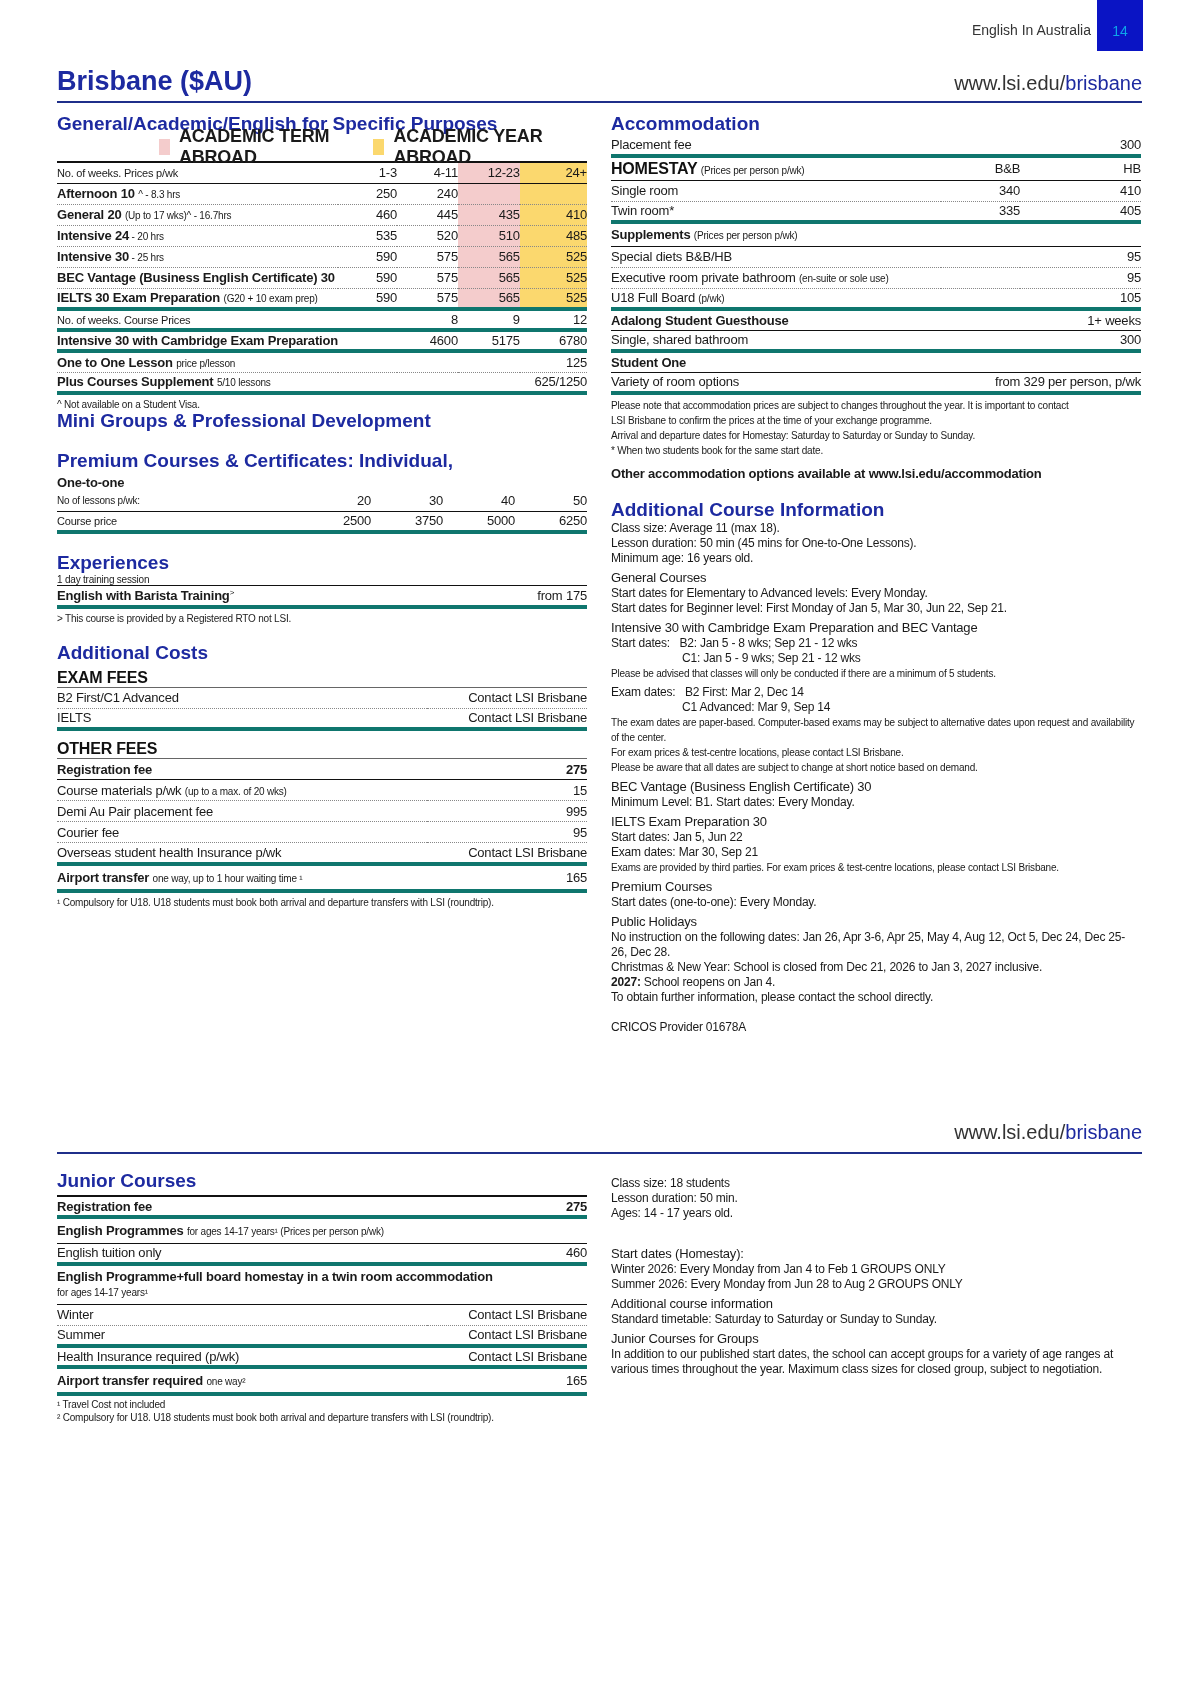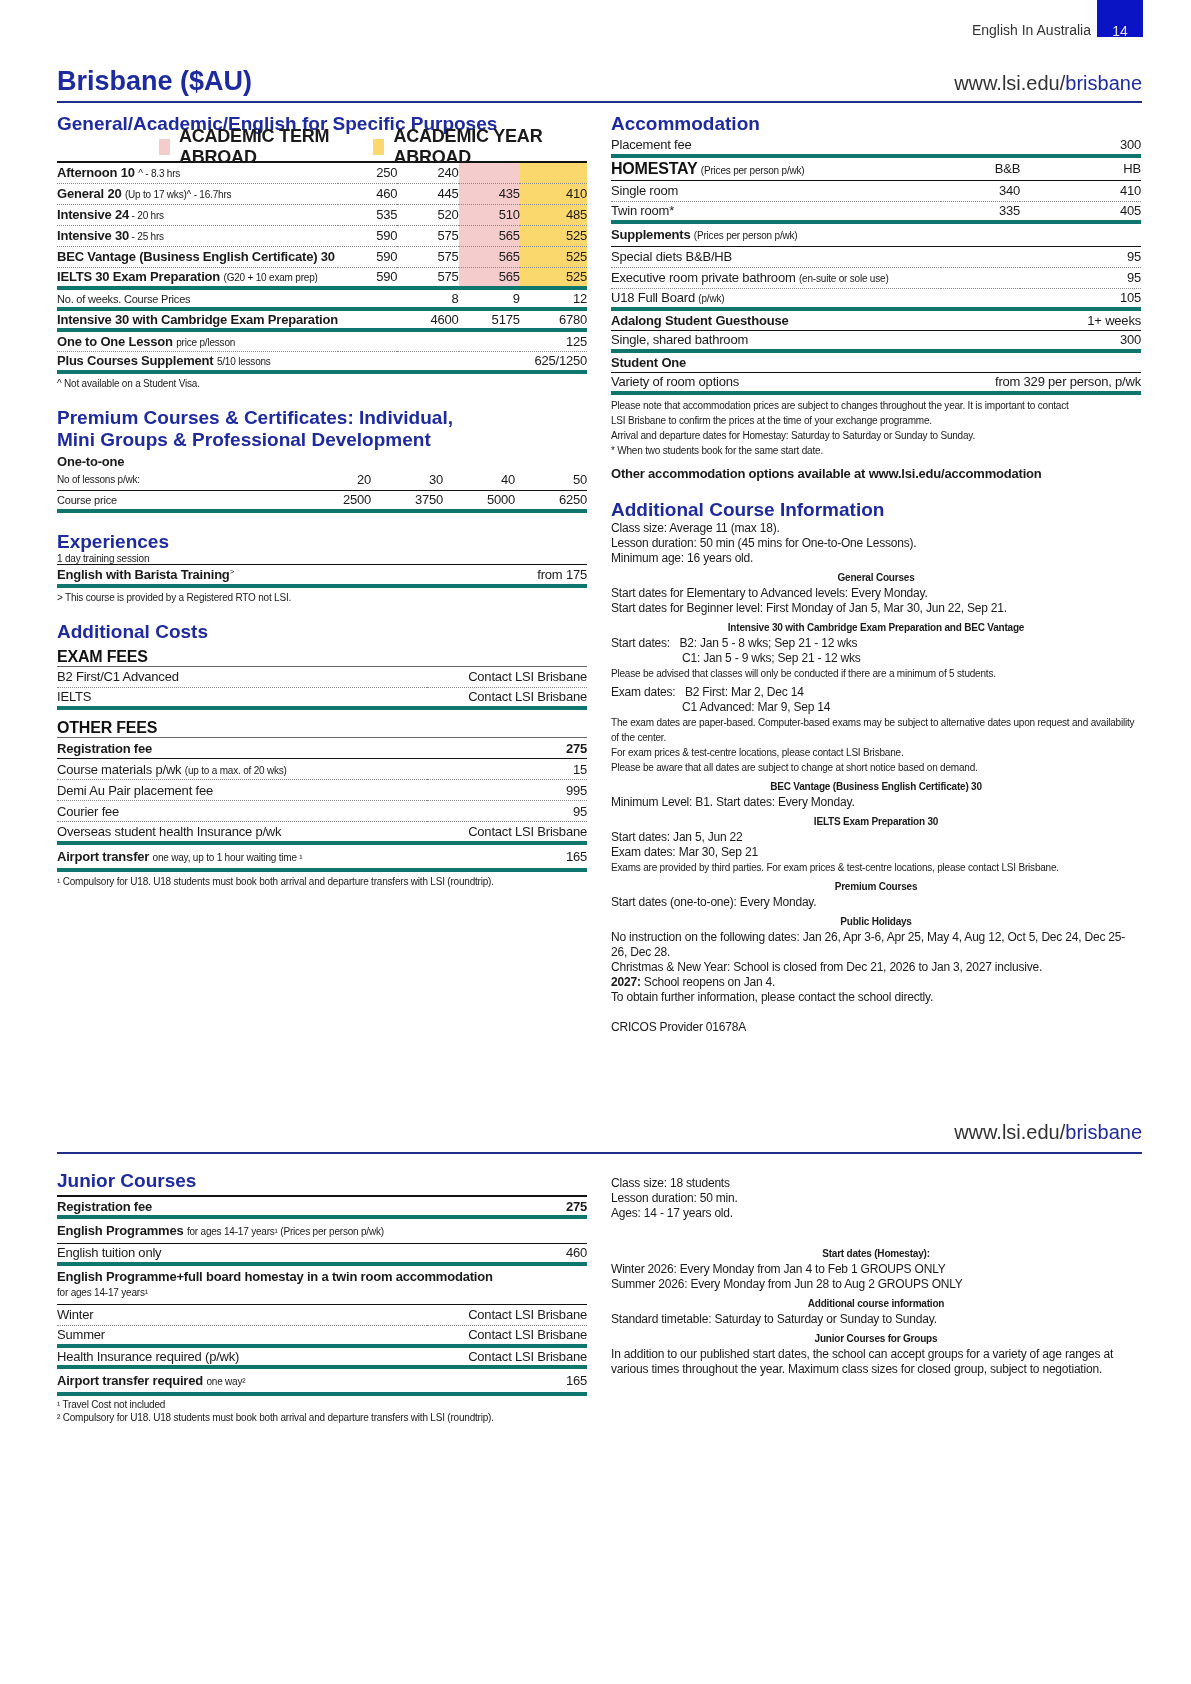--- a/index.html
+++ b/index.html
@@ -3,21 +3,21 @@
 <meta charset="utf-8">
 <style>
   * { box-sizing: border-box; margin: 0; padding: 0; }
   html, body { width: 1191px; height: 1684px; background: #ffffff; }
   body { position: relative; font-family: "Liberation Sans", sans-serif; color: #1a1a1a; font-size: 12px; }
   .cond { font-family: "Liberation Sans Narrow", "Liberation Sans", sans-serif; letter-spacing: -0.2px; }
 
   
   .topbar { position: absolute; top: 0; left: 0; width: 1191px; height: 46px; }
   .topbar .section-label { position: absolute; right: 100px; top: 22px; font-size: 14px; color: #333; }
-  .topbar .page-no { position: absolute; right: 48px; top: 0; width: 46px; height: 37px; background: #0a14c4; color: #e5e5e5; font-size: 14px; text-align: center; padding-top: 23px; }
+  .topbar .page-no { position: absolute; right: 48px; top: 0; width: 46px; height: 51px; background: #0a14c4; color: #0ea5e9; font-size: 14px; text-align: center; padding-top: 23px; }
 
   .title-row { position: absolute; left: 57px; top: 63px; width: 1085px; height: 40px; border-bottom: 2px solid #1f2f8a; }
   .page-title { position: absolute; left: 0; top: 3px; font-size: 27px; font-weight: bold; color: #1d2aa0; }
   .url { position: absolute; right: 0; top: 9px; font-size: 20px; color: #333; }
   .url .slug { color: #1d2aa0; }
 
   .col { position: absolute; width: 530px; }
   .col-left { left: 57px; }
   .col-right { left: 611px; }
 
@@ -35,21 +35,21 @@
   .b { font-weight: bold; }
   .dot td { border-bottom: 1px dotted #888; }
   .thick td { border-bottom: 4px solid #0f766e; }
   .thin td { border-bottom: 1px solid #111; }
   .topthick { border-top: 2px solid #111; }
   .pink { background: #f4cccc; }
   .yel { background: #fbd86e; }
   .note { font-size: 10px; color: #222; margin-top: 4px; }
 
   .info p { font-size: 12px; line-height: 15px; }
-  .info .hd { font-size: 10px; font-weight: bold; margin-top: 4px; line-height: 16px; text-align: center; }
+  .info .hd { font-size: 13px; font-weight: normal; margin-top: 4px; line-height: 16px; }
   .info .tiny { font-size: 10px; line-height: 15px; }
   .indent { padding-left: 71px; }
 
   .divider2 { position: absolute; left: 57px; top: 1152px; width: 1085px; border-bottom: 2px solid #1f2f8a; }
   .url2 { position: absolute; right: 49px; top: 1121px; font-size: 20px; color: #333; }
   .url2 .slug { color: #1d2aa0; }
 </style>
 </head>
 <body>
 
@@ -65,20 +65,27 @@
 <div class="col col-left" style="top:113px;">
   <h2>General/Academic/English for Specific Purposes</h2>
   <div class="legend">
     <span class="swatch" style="background:#f4cccc"></span>
     <span class="lbl cond">ACADEMIC TERM ABROAD</span>
     <span class="swatch" style="background:#fbd86e"></span>
     <span class="lbl cond">ACADEMIC YEAR ABROAD</span>
   </div>
   <table class="cond topthick" style="margin-top:4px">
     <tbody>
+        <tr class="thin">
+      <td style="font-size:11px">No. of weeks. Prices p/wk</td>
+      <td class="num">1-3</td>
+      <td class="num">4-11</td>
+      <td class="num pink">12-23</td>
+      <td class="num yel">24+</td>
+    </tr>
     <tr class="dot">
       <td><span class="b">Afternoon 10</span> <span class="sm">^ - 8.3 hrs</span></td>
       <td class="num">250</td>
       <td class="num">240</td>
       <td class="num pink"></td>
       <td class="num yel"></td>
     </tr>
     <tr class="dot">
       <td><span class="b">General 20</span> <span class="sm">(Up to 17 wks)^ - 16.7hrs</span></td>
       <td class="num">460</td>
@@ -133,22 +140,22 @@
       <td class="num">125</td>
     </tr>
     <tr class="thick">
       <td colspan="4"><span class="b">Plus Courses Supplement</span> <span class="sm">5/10 lessons</span></td>
       <td class="num">625/1250</td>
     </tr>
   </tbody>
     </table>
   <div class="note cond">^  Not available on a Student Visa.</div>
 
+  <h2>Mini Groups &amp; Professional Development</h2>
   <h2 style="margin-top:18px">Premium Courses &amp; Certificates: Individual,</h2>
-  <h2>Mini Groups &amp; Professional Development</h2>
   <div class="cond b" style="font-size:13px;margin-top:3px">One-to-one</div>
   <table class="cond">
     <tbody>
         <tr class="thin">
       <td style="font-size:10px">No of lessons p/wk:</td>
       <td class="num">20</td>
       <td class="num">30</td>
       <td class="num">40</td>
       <td class="num">50</td>
     </tr>

